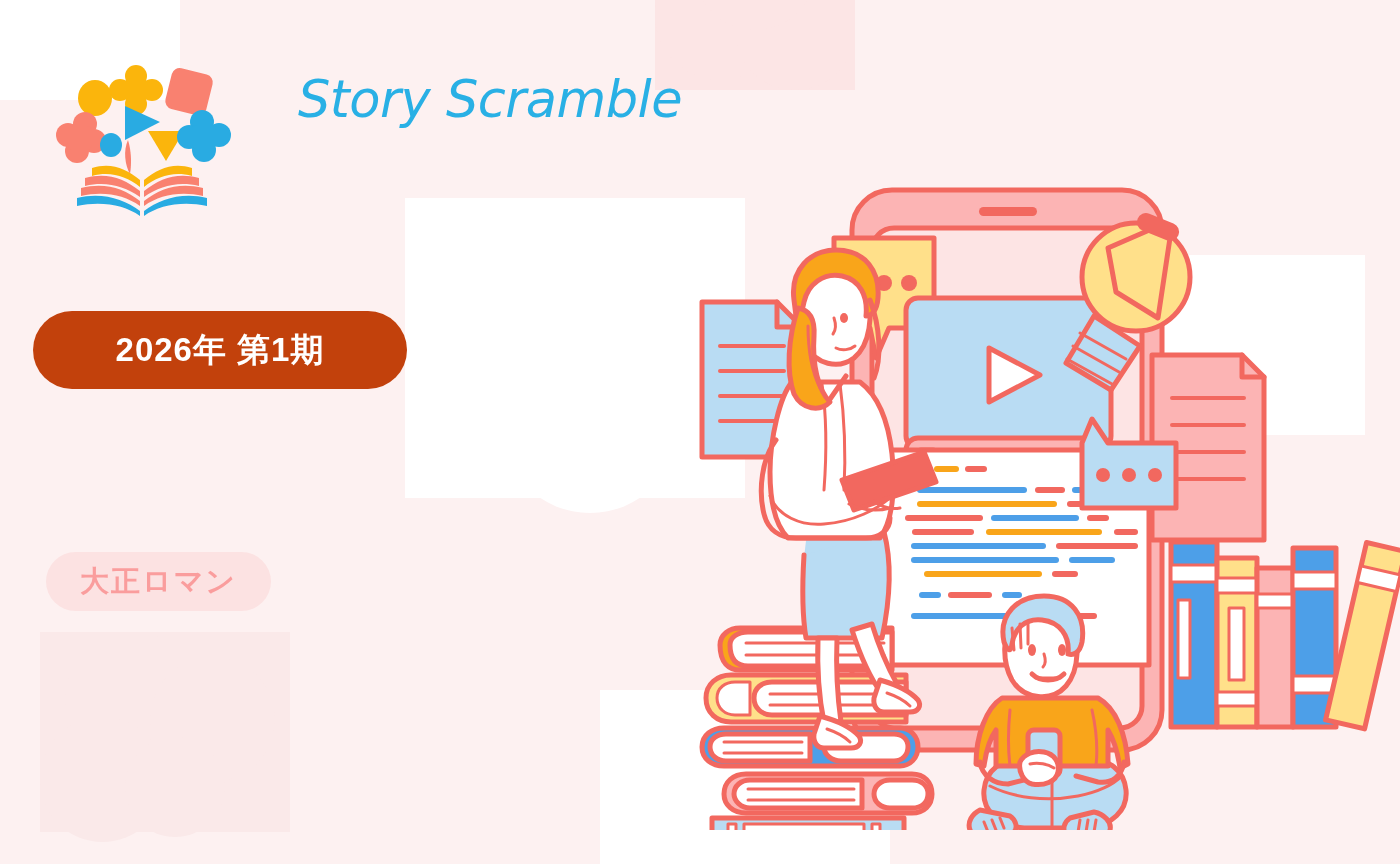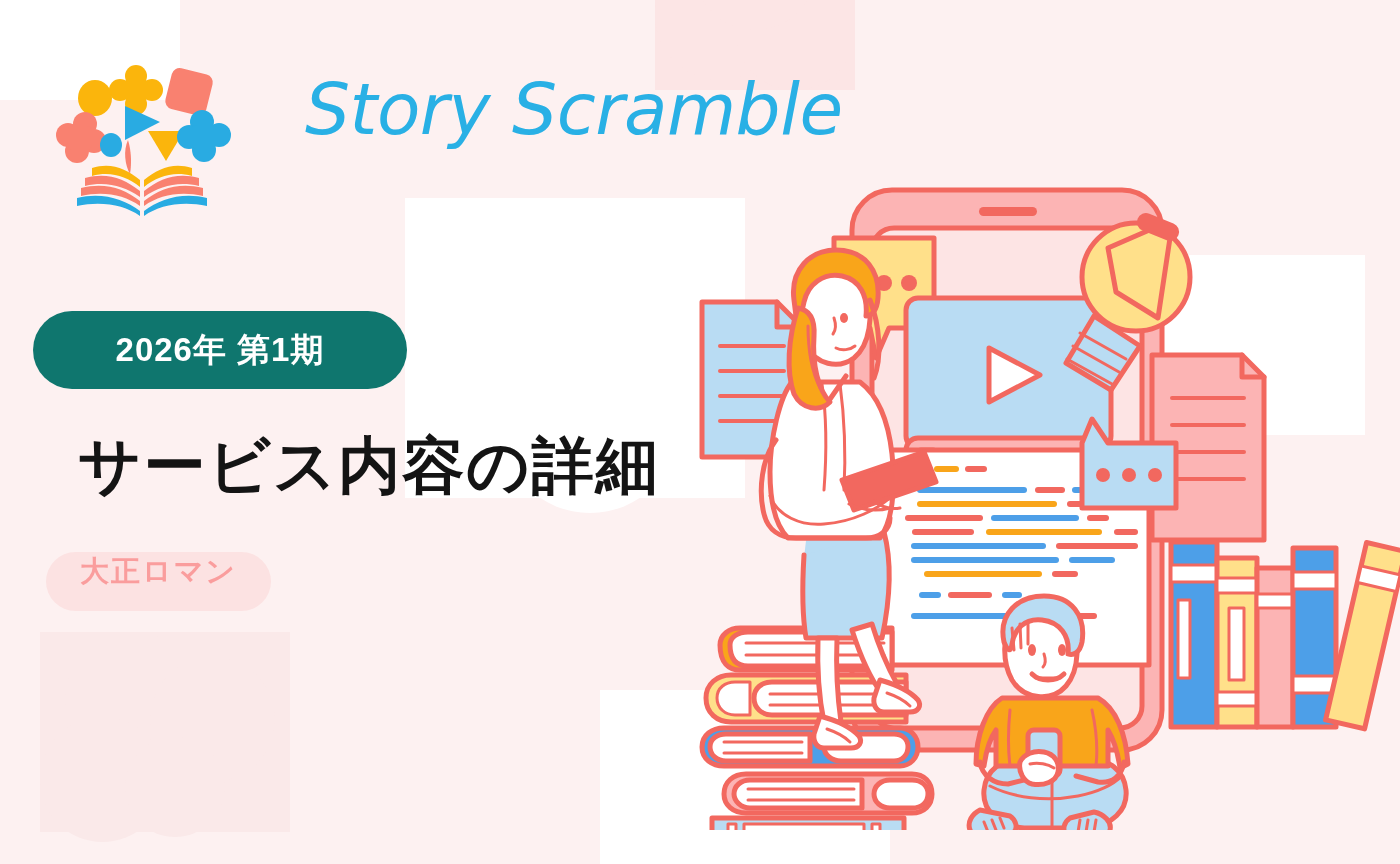--- a/index.html
+++ b/index.html
@@ -26,36 +26,36 @@
     background:inherit;
   }
   .cloud.pink{ background:#fce5e5; }
   .cloud.white{ background:#ffffff; }
   .cloud.pinksoft{ background:#fae9e9; }
 
   
   #logo-wrap{ position:absolute; left:52px; top:52px; width:740px; height:165px; }
   #logo-mark{ position:absolute; left:0; top:0; width:180px; height:165px; }
   #logo-text{
-    position:absolute; left:253px; top:22px;
-    font-size:71px;
+    position:absolute; left:246px; top:22px;
+    font-size:51px;
     line-height:1;
     font-style:italic;
     font-weight:400;
     letter-spacing:-0.5px;
     color:#29b0e5;
     font-family:"DejaVu Sans",sans-serif;
     white-space:nowrap;
   }
 
   
   #term-badge{
     position:absolute; left:33px; top:311px;
     height:78px; min-width:374px;
-    background:#0f766e;
+    background:#c2410c;
     border-radius:40px;
     display:flex; align-items:center; justify-content:center;
     padding:0 46px;
   }
   #term-badge span{
     color:#ffffff;
     font-size:33px;
     font-weight:700;
     letter-spacing:1px;
     white-space:nowrap;
@@ -71,21 +71,21 @@
     white-space:nowrap;
     line-height:1.1;
   }
 
   
   #tag-row{ position:absolute; left:46px; top:552px; display:flex; gap:22px; }
   .tag-pill{
     background:#fce2e2;
     border-radius:30px;
     height:59px;
-    display:flex; align-items:flex-start; justify-content:center;
+    display:flex; align-items:center; justify-content:center;
     padding:0 34px;
   }
   .tag-pill span{
     color:#fa9d9d;
     font-size:29px;
     font-weight:700;
     letter-spacing:2px;
     white-space:nowrap;
   }
 
@@ -194,21 +194,20 @@
       </svg>
     </div>
 
     <div id="logo-text">Story Scramble</div>
   </div>
 
   <div id="term-badge">
     <span>2026年 第1期</span>
   </div>
 
-  <h1 id="page-title">サービス内容の詳細</h1>
 
   <div id="tag-row">
     <div class="tag-pill">
       <span>大正ロマン</span>
     </div>
   </div>
 
   <div id="illustration">
     <svg viewBox="0 0 720 680" xmlns="http://www.w3.org/2000/svg" aria-hidden="true">
       <defs>

